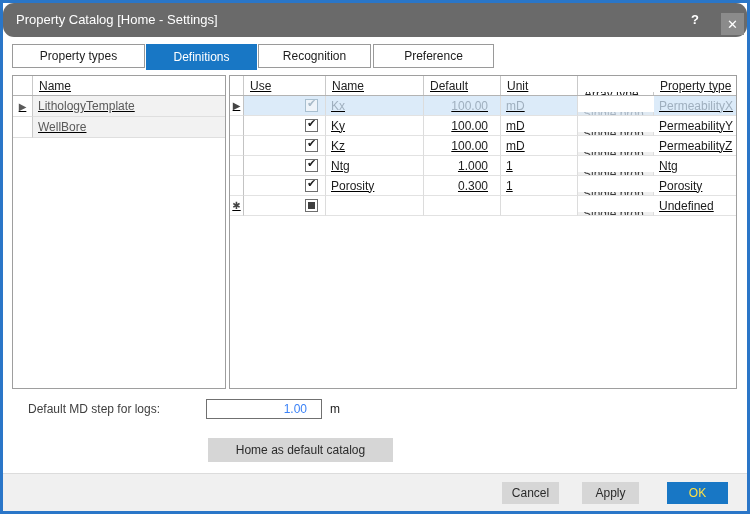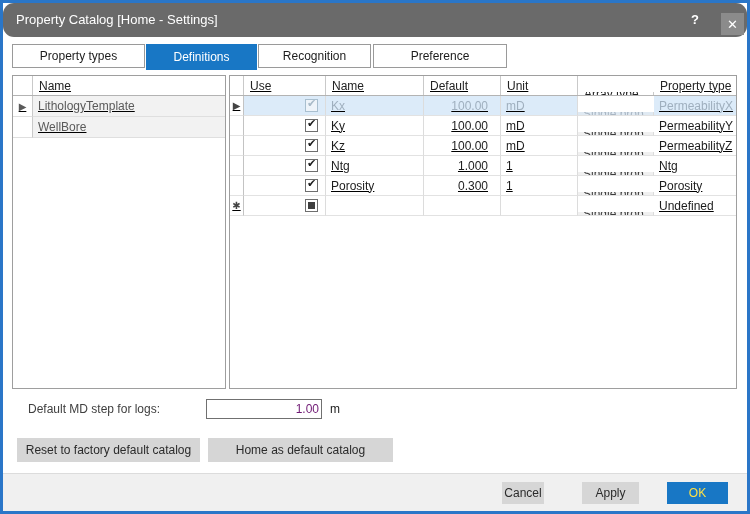--- a/index.html
+++ b/index.html
@@ -11,21 +11,21 @@
   .titlebar .title { position:absolute; left:13px; top:0; line-height:34px; color:#fff; font-size:13px; }
   .titlebar .help { position:absolute; right:48px; top:0; line-height:34px; color:#fff; font-size:13px; font-weight:bold; cursor:default; }
   .close-btn { position:absolute; right:3px; top:10px; width:23px; height:22px; background:#8b8b8b; color:#fff; font-size:13px; display:flex; align-items:center; justify-content:center; cursor:default; }
 
   
   .tab { position:absolute; top:41px; height:24px; background:#fff; border:1px solid #9a9a9a; color:#1c1c1c; font-size:12px; display:flex; align-items:center; justify-content:center; cursor:default; }
   .tab.active { background:#1877c5; border:1px solid #1877c5; color:#fff; height:26px; z-index:2; }
   .tab-0 { left:9px;   width:133px; }
   .tab-1 { left:143px; width:111px; }
   .tab-2 { left:255px; width:113px; }
-  .tab-3 { left:370px; width:134px; }
+  .tab-3 { left:370px; width:121px; }
 
   
   .panel { position:absolute; top:72px; height:314px; background:#fff; border:1px solid #9e9e9e; overflow:hidden;text-decoration:underline; }
   .left-panel { left:9px; width:214px; }
   .right-panel { left:226px; width:508px; }
 
   .hrow { display:flex; height:20px; border-bottom:1px solid #b3b3b3; background:#fff; }
   .h { display:flex; align-items:center; padding-left:6px; font-size:12px; color:#222; border-right:1px solid #c9c9c9; overflow:hidden; white-space:nowrap; }
   .h:last-child { border-right:none; }
 
@@ -53,32 +53,32 @@
 
   
   .cb { position:relative; width:13px; height:13px; border:1px solid #6e6e6e; background:#fff; flex:none; }
   .cb.checked::after { content:"✔"; position:absolute; left:0; top:-3px; width:11px; text-align:center; font-size:11px; color:#1a1a1a; }
   .cb.disabled { border-color:#a9bfcf; background:#eef4fa; }
   .cb.disabled::after { color:#a8bac8; }
   .cb.indeterminate::after { content:""; position:absolute; left:2px; top:2px; width:7px; height:7px; background:#3f3f3f; }
 
   
   .md-label { position:absolute; left:25px; top:396px; height:20px; line-height:20px; font-size:12px; color:#404040; }
-  .md-input { position:absolute; left:203px; top:396px; width:116px; height:20px; border:1px solid #707070; font-family:"Liberation Sans",sans-serif; font-size:12px; text-align:right; padding-right:2px; color:#701a75; }
+  .md-input { position:absolute; left:203px; top:396px; width:116px; height:20px; border:1px solid #707070; font-family:"Liberation Sans",sans-serif; font-size:12px; text-align:right; padding-right:14px; color:#3b82f6; }
   .md-unit { position:absolute; left:327px; top:396px; height:20px; line-height:20px; font-size:12px; color:#222; }
 
   
   .gbtn { position:absolute; top:435px; height:24px; background:#d6d6d6; border:none; font-family:"Liberation Sans",sans-serif; font-size:12px; color:#2b2b2b; cursor:default; }
   .btn-reset { left:14px; width:183px; }
   .btn-save  { left:205px; width:185px; }
 
   
   .footer { position:absolute; left:0; top:470px; width:744px; height:38px; background:#f0f0f0; border-top:1px solid #dcdcdc; }
   .fbtn { position:absolute; top:8px; height:22px; background:#d6d6d6; border:none; font-family:"Liberation Sans",sans-serif; font-size:12px; color:#2b2b2b; cursor:default; }
-  .btn-cancel { left:499px; width:42px; }
+  .btn-cancel { left:499px; width:57px; }
   .btn-apply  { left:579px; width:57px; }
   .btn-ok     { left:664px; width:61px; background:#1877c5; color:#fde047; }
 </style>
 </head>
 <body>
 
 <div class="window">
 
   <div class="titlebar">
     <span class="title">Property Catalog [Home - Settings]</span>
@@ -187,21 +187,20 @@
       <div class="c txt w-unit"></div>
       <div class="c array w-arr">Single prop...</div>
       <div class="c txt w-prop">Undefined</div>
     </div>
   </div>
 
   <span class="md-label">Default MD step for logs:</span>
   <input class="md-input" value="1.00" style="">
   <span class="md-unit">m</span>
 
-  <button class="gbtn btn-reset">Reset to factory default catalog</button>
   <button class="gbtn btn-save">Home as default catalog</button>
 
   <div class="footer">
     <button class="fbtn btn-cancel">Cancel</button>
     <button class="fbtn btn-apply">Apply</button>
     <button class="fbtn btn-ok">OK</button>
   </div>
 
 </div>
 

